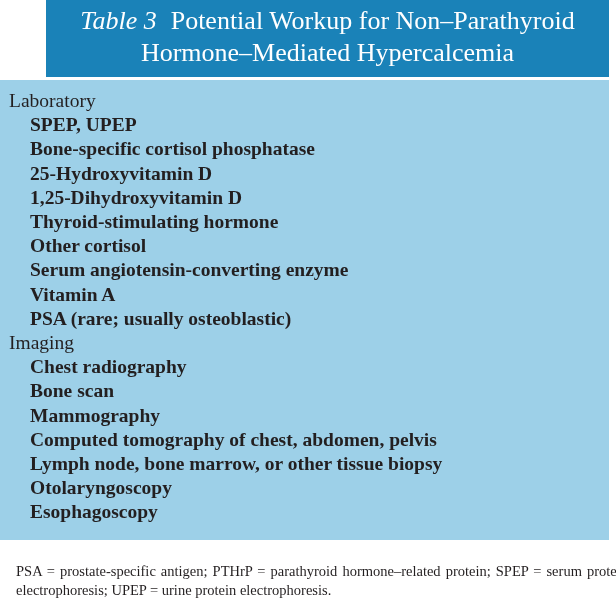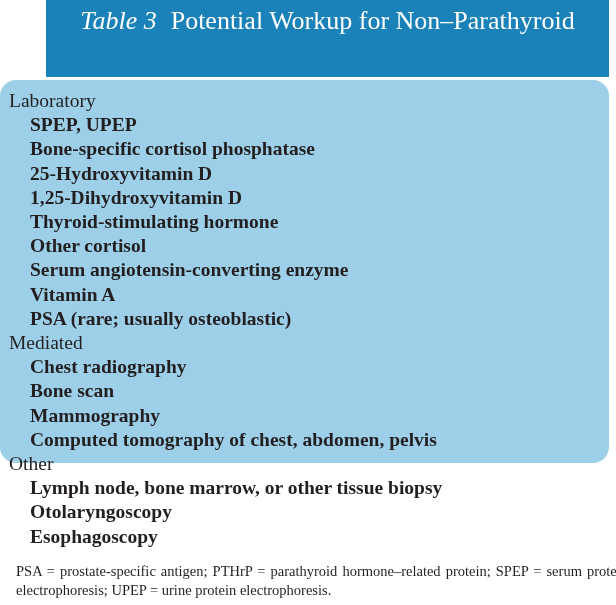--- a/index.html
+++ b/index.html
@@ -3,50 +3,50 @@
 <meta charset="utf-8">
 <style>
   html, body { margin: 0; padding: 0; background: #ffffff; }
   body { width: 616px; height: 605px; position: relative; overflow: hidden;
          font-family: "Liberation Serif", "DejaVu Serif", serif; color: #231f20; }
   .table-box { position: absolute; left: 0; top: 0; width: 609px; }
   .header { background: #1a82b8; height: 77px; color: #ffffff; text-align: center;
             font-size: 26px; line-height: 32px; padding-top: 5px; box-sizing: border-box; margin-left: 46px; }
   .header .label { font-style: italic; margin-right: 14px; }
   .sep { height: 3px; background: #ffffff; }
-  .body { background: #9dd0e8; height: 383px; box-sizing: border-box; padding: 9px 0 0 9px;
-          font-size: 19.5px; line-height: 24.2px; border-radius: 16px; }
+  .body { background: #9dd0e8; height: 460px; box-sizing: border-box; padding: 9px 0 0 9px;
+          font-size: 19.5px; line-height: 24.2px; }
   .cat { padding-left: 0; }
   .item { padding-left: 21px; font-weight: bold; }
   .footnote { position: absolute; left: 16px; top: 562px; width: 612px; font-size: 14.5px;
               line-height: 19px; text-align: justify; text-align-last: left; }
 </style>
 </head>
 <body>
 
 <div class="table-box">
   <div class="header">
     <div><span class="label">Table 3</span><span>Potential Workup for Non–Parathyroid</span></div>
+    <div>Hormone–Mediated Hypercalcemia</div>
   </div>
   <div class="sep"></div>
   <div class="body">
     <div class="cat">Laboratory</div>
     <div class="item">SPEP, UPEP</div>
     <div class="item">Bone-specific cortisol phosphatase</div>
     <div class="item">25-Hydroxyvitamin D</div>
     <div class="item">1,25-Dihydroxyvitamin D</div>
     <div class="item">Thyroid-stimulating hormone</div>
     <div class="item">Other cortisol</div>
     <div class="item">Serum angiotensin-converting enzyme</div>
     <div class="item">Vitamin A</div>
     <div class="item">PSA (rare; usually osteoblastic)</div>
-    <div class="cat">Mediated</div>
+    <div class="cat">Imaging</div>
     <div class="item">Chest radiography</div>
     <div class="item">Bone scan</div>
     <div class="item">Mammography</div>
     <div class="item">Computed tomography of chest, abdomen, pelvis</div>
-    <div class="cat">Other</div>
     <div class="item">Lymph node, bone marrow, or other tissue biopsy</div>
     <div class="item">Otolaryngoscopy</div>
     <div class="item">Esophagoscopy</div>
   </div>
 </div>
 <div class="footnote">PSA = prostate-specific antigen; PTHrP = parathyroid hormone–related protein; SPEP = serum protein electrophoresis; UPEP = urine protein electrophoresis.</div>
 
 </body></html>

